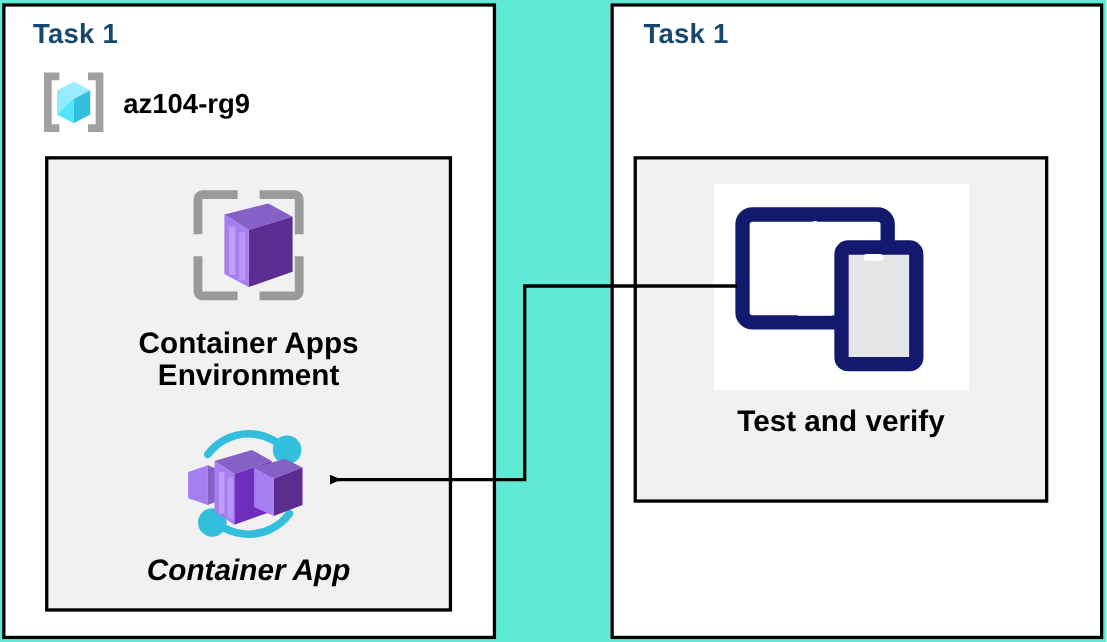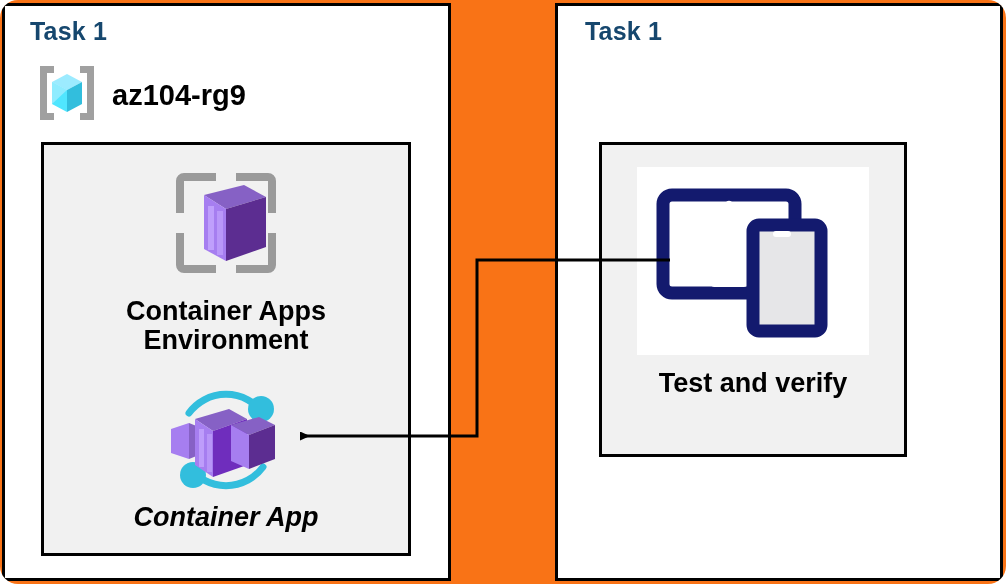--- a/index.html
+++ b/index.html
@@ -4,24 +4,23 @@
 <style>
   html, body {
     margin: 0;
     padding: 0;
     background: #ffffff;
   }
   #canvas {
     position: relative;
     width: 1006px;
     height: 584px;
-    background: #f97316;
+    background: #5eead4;
     font-family: "Liberation Sans", sans-serif;
     overflow: hidden;
-    border-radius: 18px;
   }
 
   
   .task-box {
     position: absolute;
     background: #ffffff;
     border: 3px solid #000000;
     box-sizing: border-box;
   }
   #task1-box { left: 2px;   top: 3px; width: 449px; height: 578px; }
@@ -41,35 +40,35 @@
   
   #rg-row {
     position: absolute;
     left: 34px;
     top: 60px;
     display: flex;
     align-items: center;
     gap: 12px;
   }
   #rg-label {
-    font-size: 29px;
+    font-size: 25px;
     font-weight: bold;
     color: #000000;
     white-space: nowrap;
   }
 
   
   .inner-panel {
     position: absolute;
     background: #f1f1f1;
     border: 3px solid #000000;
     box-sizing: border-box;
   }
   #task1-inner { left: 41px;  top: 142px; width: 370px; height: 414px; }
-  #task2-inner { left: 599px; top: 142px; width: 308px; height: 315px; text-decoration: underline; }
+  #task2-inner { left: 576px; top: 142px; width: 377px; height: 315px; text-decoration: underline; }
 
   
   .item {
     position: absolute;
     display: flex;
     flex-direction: column;
     align-items: center;
     width: 100%;
     justify-content: space-between;
   }

